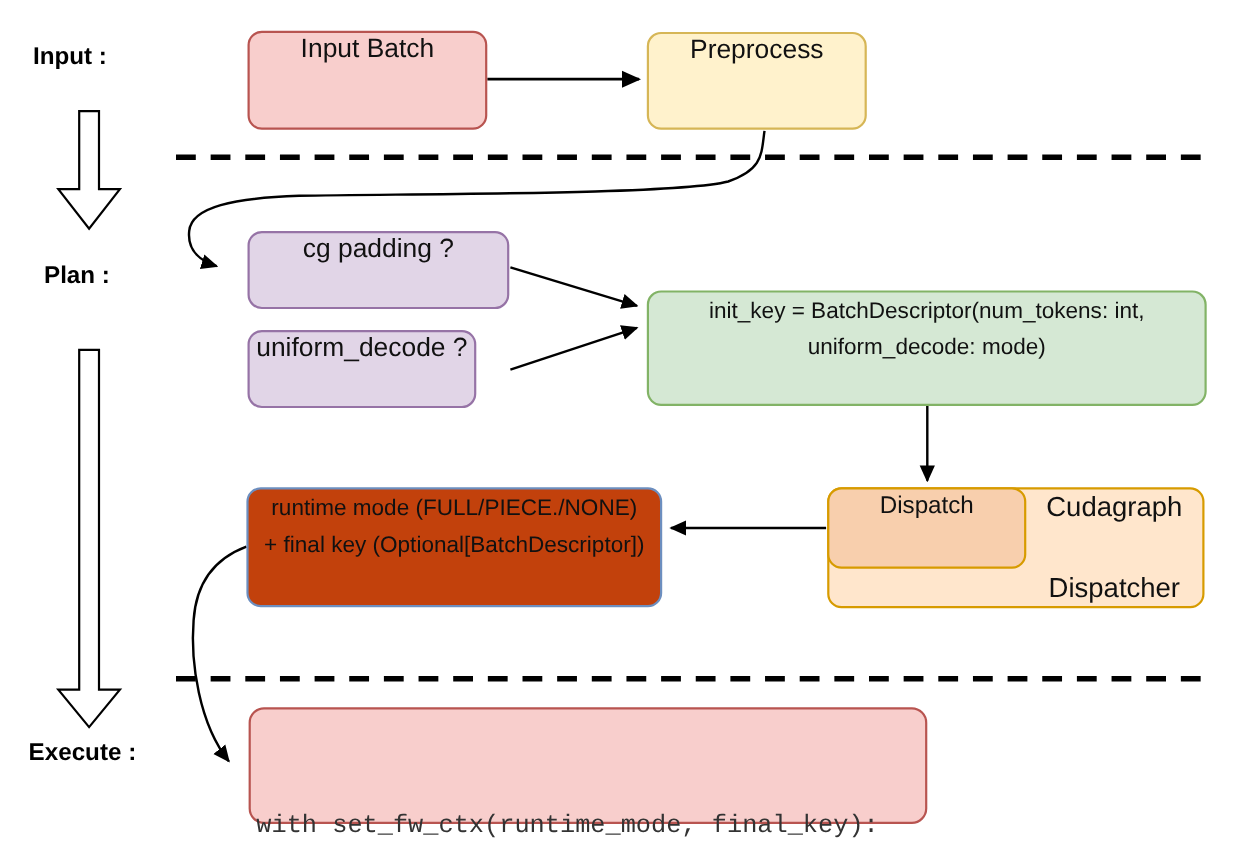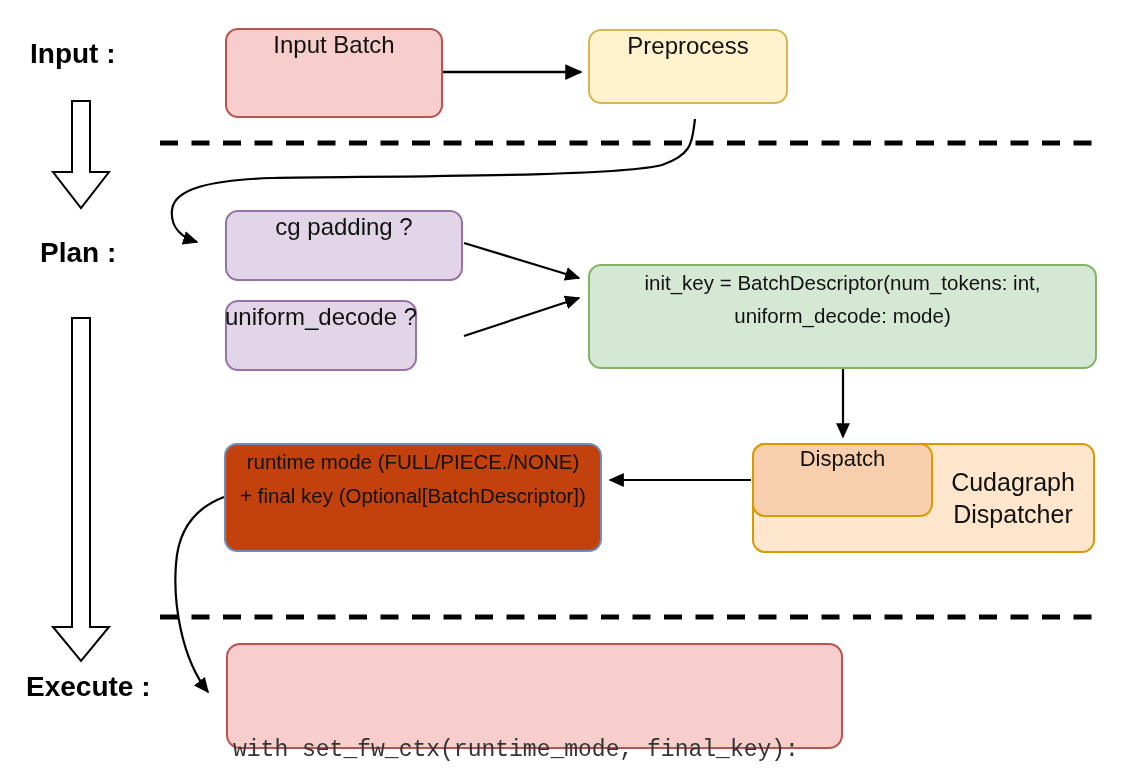--- a/index.html
+++ b/index.html
@@ -13,21 +13,21 @@
   }
   #connectors {
     position: absolute;
     left: 0; top: 0;
     width: 1142px; height: 770px;
     z-index: 1;
   }
   .stage-label {
     position: absolute;
     font-weight: bold;
-    font-size: 28px;
+    font-size: 22px;
     color: #000000;
     z-index: 2;
     white-space: nowrap;
   }
   #l-input   { left: 30px; top: 38px; }
   #l-plan    { left: 40px; top: 237px; }
   #l-execute { left: 26px; top: 671px; }
 
   .node {
     position: absolute;
@@ -39,29 +39,29 @@
     justify-content: flex-start;
     flex-direction: column;
     text-align: center;
     color: #111111;
     z-index: 2;
     line-height: 1.25;
   }
   .node .tline { white-space: nowrap; }
 
   #n-input-batch    { left: 225px; top: 28px;  width: 218px; height: 90px;  font-size: 24px; background: #f8cecc; border-color: #b85450; }
-  #n-preprocess     { left: 588px; top: 29px;  width: 200px; height: 75px;  font-size: 24px; background: #fff2cc; border-color: #d6b656; }
+  #n-preprocess     { left: 588px; top: 29px;  width: 200px; height: 89px;  font-size: 24px; background: #fff2cc; border-color: #d6b656; }
   #n-cg-padding     { left: 225px; top: 210px; width: 238px; height: 71px;  font-size: 24px; background: #e1d5e7; border-color: #9673a6; }
-  #n-uniform-decode { left: 225px; top: 300px; width: 192px; height: 71px;  font-size: 24px; background: #e1d5e7; border-color: #9673a6; }
+  #n-uniform-decode { left: 225px; top: 300px; width: 208px; height: 71px;  font-size: 24px; background: #e1d5e7; border-color: #9673a6; }
   #n-init-key       { left: 588px; top: 228px; width: 509px; height: 105px; font-size: 20.5px; line-height: 33px; background: #d5e8d4; border-color: #82b366; margin-top: 36px; }
   #n-runtime-mode   { left: 224px; top: 443px; width: 378px; height: 109px; font-size: 20.5px; line-height: 34px; background: #c2410c; border-color: #6c8ebf; }
   #n-cudagraph      { left: 752px; top: 443px; width: 343px; height: 110px; background: #ffe6cc; border-color: #d79b00; justify-content: flex-end; flex-direction: row; }
   #n-cudagraph .side-label {
     width: 160px; display: flex; flex-direction: column;
-    align-items: center; justify-content: center;
+    align-items: center; justify-content: space-between;
     font-size: 25px; line-height: 32px; height: 100%;
   }
   #n-dispatch       { left: 752px; top: 443px; width: 181px; height: 74px; font-size: 22px; background: #f8cfad; border-color: #d79b00; z-index: 3; }
   #n-execute-code   {
     left: 226px; top: 643px; width: 617px; height: 106px;
     background: #f8cecc; border-color: #b85450; border-radius: 14px;
     display: block; text-align: left;
     font-family: "Liberation Mono", monospace;
     font-size: 23px; line-height: 32px; color: #333333;
     padding: 25px 0 17px 5px; white-space: pre;

